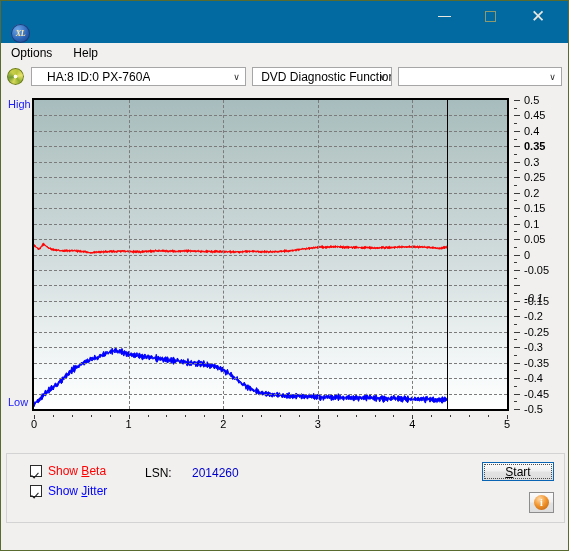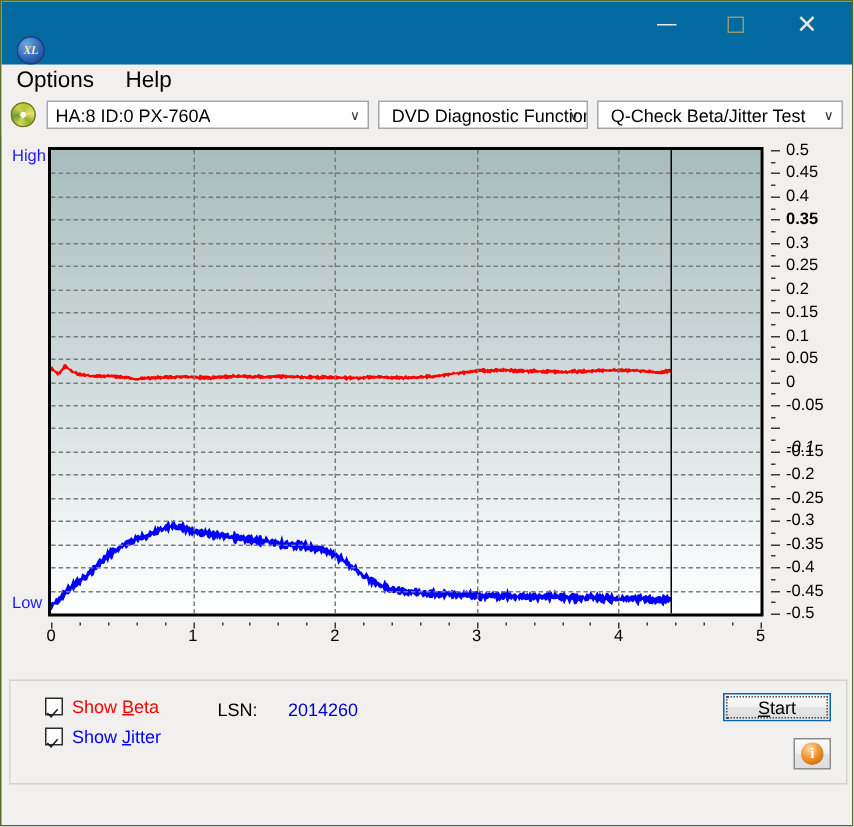--- a/index.html
+++ b/index.html
@@ -43,40 +43,40 @@
   .wctrl.min{right:104px;}
   .wctrl.max{right:58px;}
   .wctrl.close{right:10px;font-size:17px;}
   .wc-min{display:block;width:13px;height:1.6px;background:#e8e8e0;}
   .wc-max{display:block;width:11px;height:11px;border:1.5px solid #8d9a70;box-sizing:border-box;}
   
   .menubar{
     height:20px;background:#f1f0ef;display:flex;align-items:center;
     padding-left:8px;gap:17px;border-bottom:0;
   }
-  .menu-item{font-size:15px;color:#000;padding:1px 2px;cursor:default;}
+  .menu-item{font-size:12px;color:#000;padding:1px 2px;cursor:default;}
   
   .toolbar{
     height:27px;display:flex;align-items:center;padding:0 6px;gap:6px;
     background:#f1f0ef;
   }
   .disc-icon{
     width:17px;height:17px;border-radius:50%;flex:none;margin-right:1px;
     background:
       radial-gradient(circle at 50% 50%, #fdfdf6 0 16%, rgba(0,0,0,0) 17%),
       conic-gradient(from 20deg,#b8c43a,#e8e36b,#8fae2e,#d6d85a,#6f9a33,#c9cf4a,#b8c43a);
     box-shadow:0 0 0 1px #6b7a24 inset;
   }
   .combo{
     height:19px;box-sizing:border-box;
     border:1px solid #a6a6a6;background:#ffffff;
     display:flex;align-items:center;position:relative;
     font-size:12px;color:#000;
   }
-  .combo .cv{padding-left:5px;white-space:nowrap;overflow:hidden;}
+  .combo .cv{padding-left:15px;white-space:nowrap;overflow:hidden;}
   .combo .arrow{
     position:absolute;right:0;top:0;bottom:0;width:17px;
     display:flex;align-items:center;justify-content:center;
     color:#2a2a2a;font-size:9px;
   }
   .combo.c1{width:218px;}
   .combo.c2{width:140px;}
   .combo.c3{width:166px;}
   .combo.c2 .cv,.combo.c3 .cv{text-align:left;padding-left:8px;}
   
@@ -200,21 +200,20 @@
     <span class="disc-icon"></span>
     <div class="combo c1">
       <span class="cv">HA:8 ID:0  PX-760A</span>
       <span class="arrow">∨</span>
     </div>
     <div class="combo c2">
       <span class="cv">DVD Diagnostic Functions</span>
       <span class="arrow">∨</span>
     </div>
     <div class="combo c3">
-      <span class="cv">Q-Check Beta/Jitter Test</span>
       <span class="arrow">∨</span>
     </div>
   </div>
 
   <div class="chart-wrap">
 
     <div class="axis-left-labels">
       <div class="hl" id="label-high" style="top: 5px;">High</div>
       <div class="hl" id="label-low" style="top: 303px;">Low</div>
     </div>

